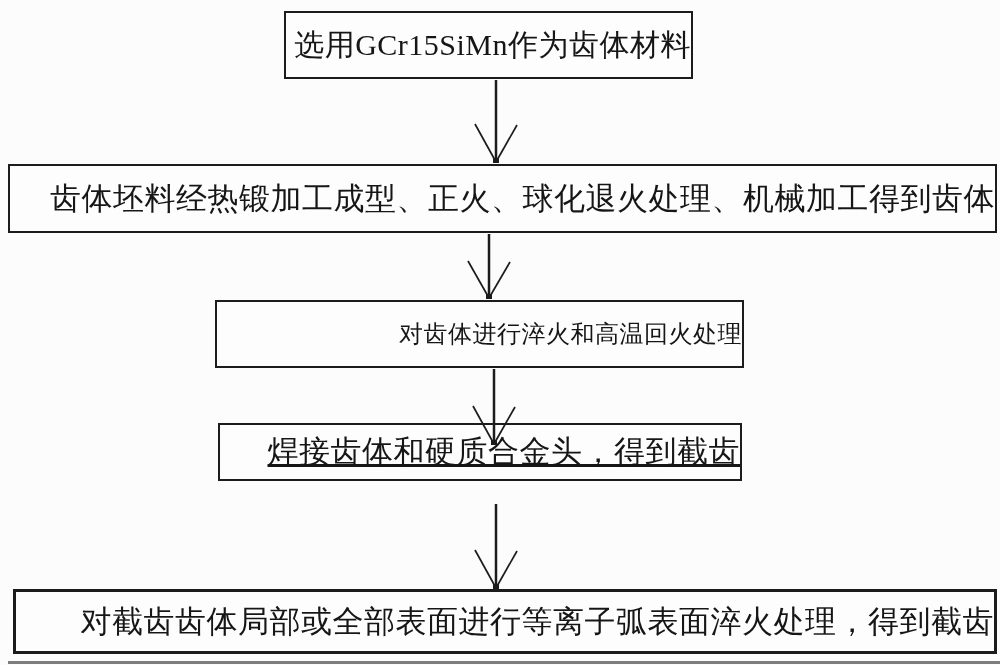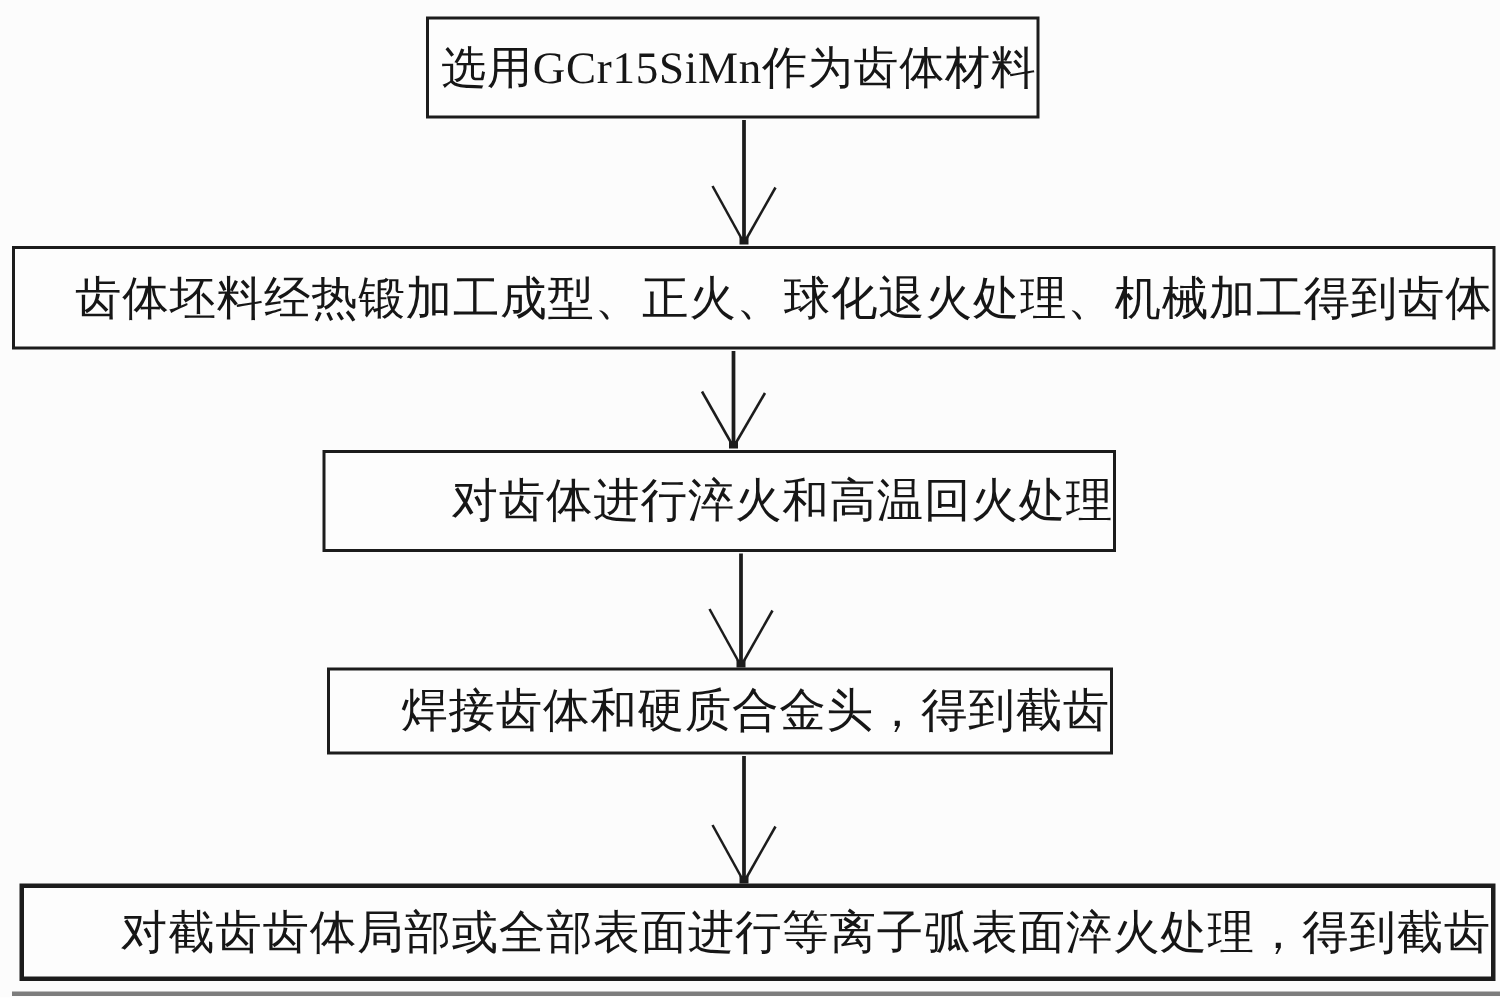--- a/index.html
+++ b/index.html
@@ -23,22 +23,22 @@
     display: flex;
     align-items: center;
     justify-content: flex-end;
     text-align: center;
     color: #161616;
     letter-spacing: 0.5px;
     white-space: nowrap;
   }
   .box-1 { left: 284px; top: 11px;  width: 409px; height: 68px; font-size: 30px; }
   .box-2 { left: 8px;   top: 164px; width: 989px; height: 69px; font-size: 31px; }
-  .box-3 { left: 215px; top: 300px; width: 529px; height: 68px; font-size: 31px; }
-  .box-4 { left: 218px; top: 445px; width: 524px; height: 58px; font-size: 31px; }
+  .box-3 { left: 215px; top: 300px; width: 529px; height: 68px; font-size: 24px; }
+  .box-4 { left: 218px; top: 423px; width: 524px; height: 58px; font-size: 31px; text-decoration: underline; }
   .box-5 { left: 13px;  top: 589px; width: 984px; height: 65px; font-size: 31px; border-width: 3px; }
   .arrow-layer {
     position: absolute;
     left: 0; top: 0;
     width: 1000px;
     height: 665px;
     pointer-events: none;
   }
   .scan-line {
     position: absolute;

